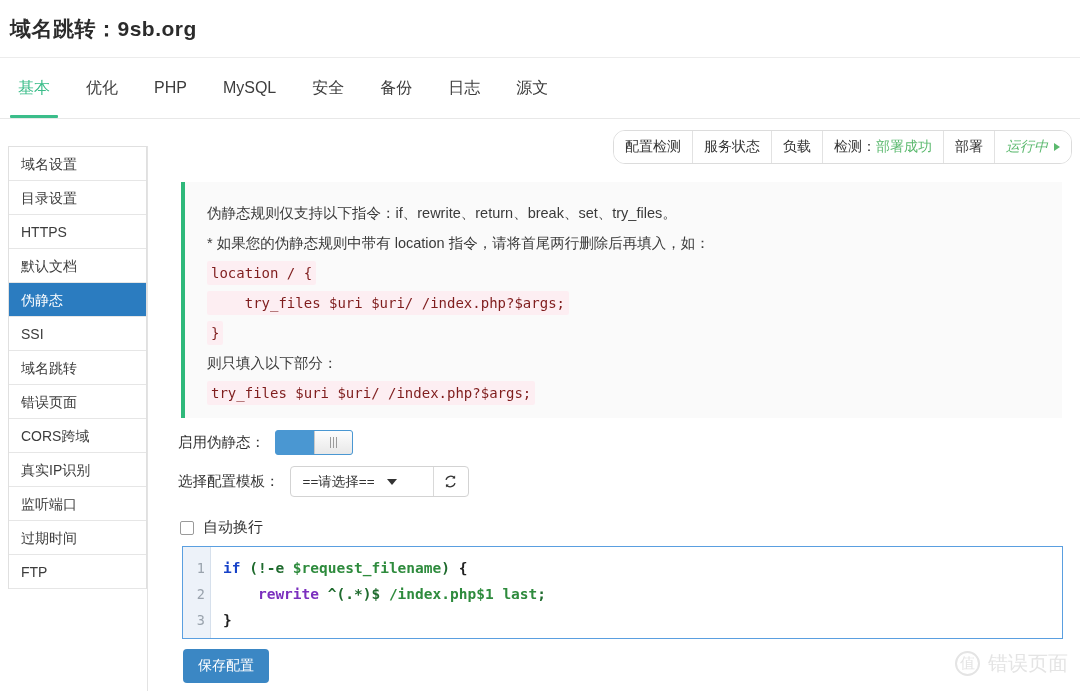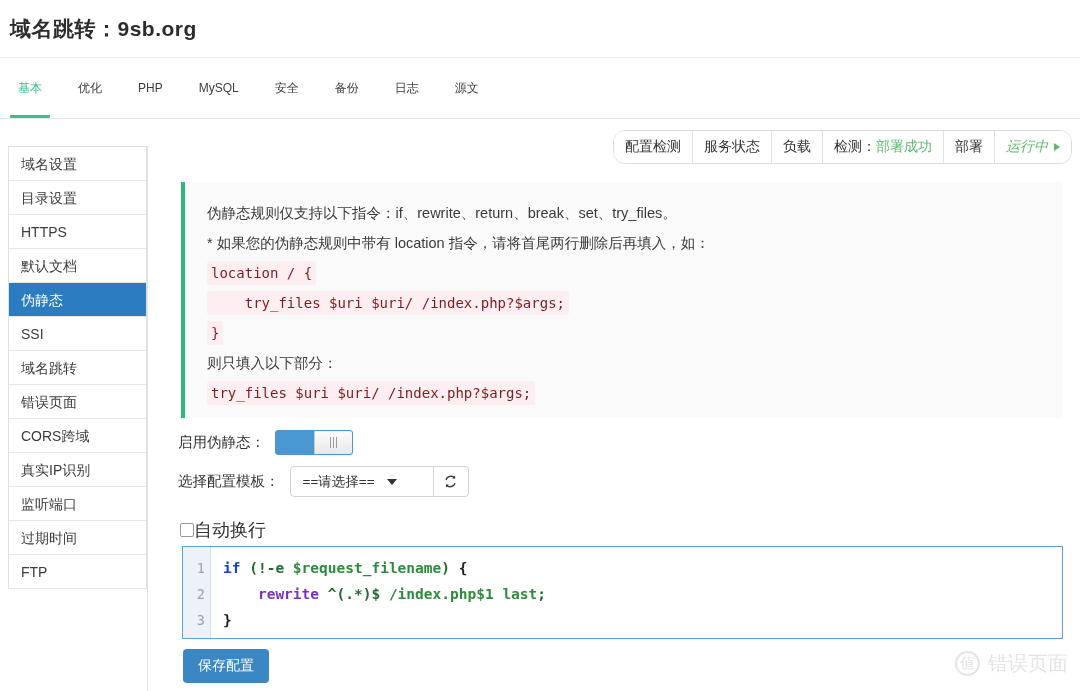--- a/index.html
+++ b/index.html
@@ -25,21 +25,21 @@
 
   
   .tabbar {
     position: absolute; left: 0; top: 58px; width: 1080px; height: 61px;
     display: flex; align-items: center;
     border-bottom: 1px solid #e8e8e8;
   }
   .tab {
     position: relative;
     padding: 0 18px; height: 60px; line-height: 60px;
-    font-size: 12px; color: #3d3d3d; cursor: pointer; white-space: nowrap;
+    font-size: 16px; color: #3d3d3d; cursor: pointer; white-space: nowrap;
   }
   .tab.active { color: #3bbd8a; }
   .tab.active::after {
     content: ""; position: absolute; left: 10px; right: 10px; bottom: 0;
     height: 3px; background: #3bbd8a; border-radius: 1px;
   }
 
   
   .toolbar {
     position: absolute; right: 8px; top: 130px;
@@ -135,21 +135,21 @@
     width: 35px; border-left: 1px solid #d9d9d9;
     display: flex; align-items: center; justify-content: center;
     cursor: pointer; color: #333;
   }
 
   .row-check { left: 180px; top: 518px; }
   .cbox {
     width: 14px; height: 14px; border: 1px solid #9a9a9a;
     border-radius: 2px; background: #fff;
   }
-  .cbox-label { margin-left: 0; font-size: 18px; color: #333; }
+  .cbox-label { margin-left: 9px; font-size: 15px; color: #333; }
 
   
   .editor {
     position: absolute; left: 182px; top: 546px; width: 881px; height: 93px;
     border: 1px solid #5a9fe0; background: #fff; display: flex; overflow: hidden;
   }
   .gutter {
     width: 28px; background: #edf2f9; border-right: 1px solid #d6e0ec;
     padding-top: 8px; text-align: right;
   }

